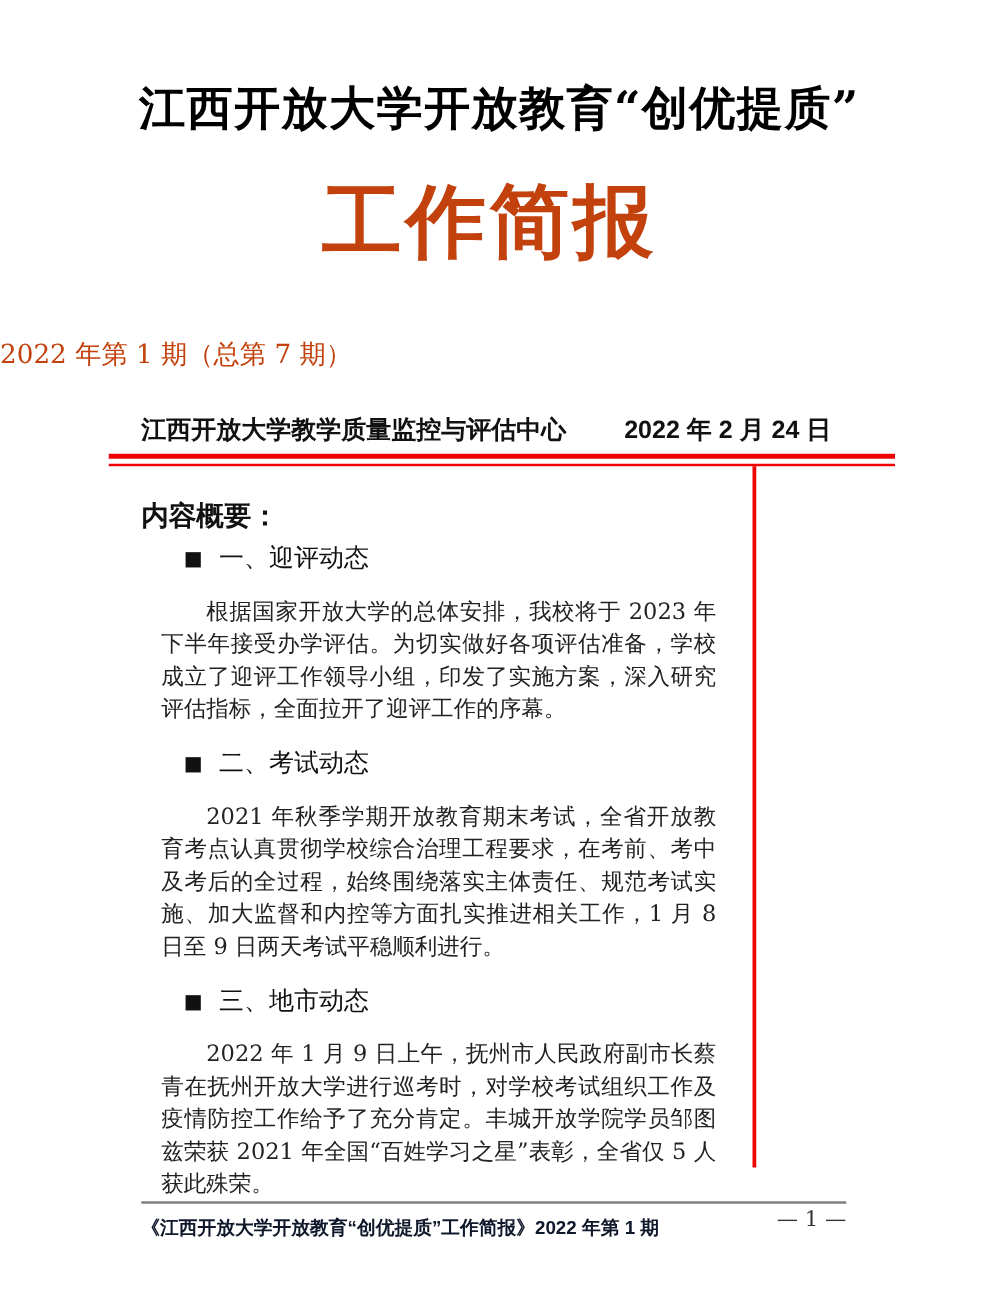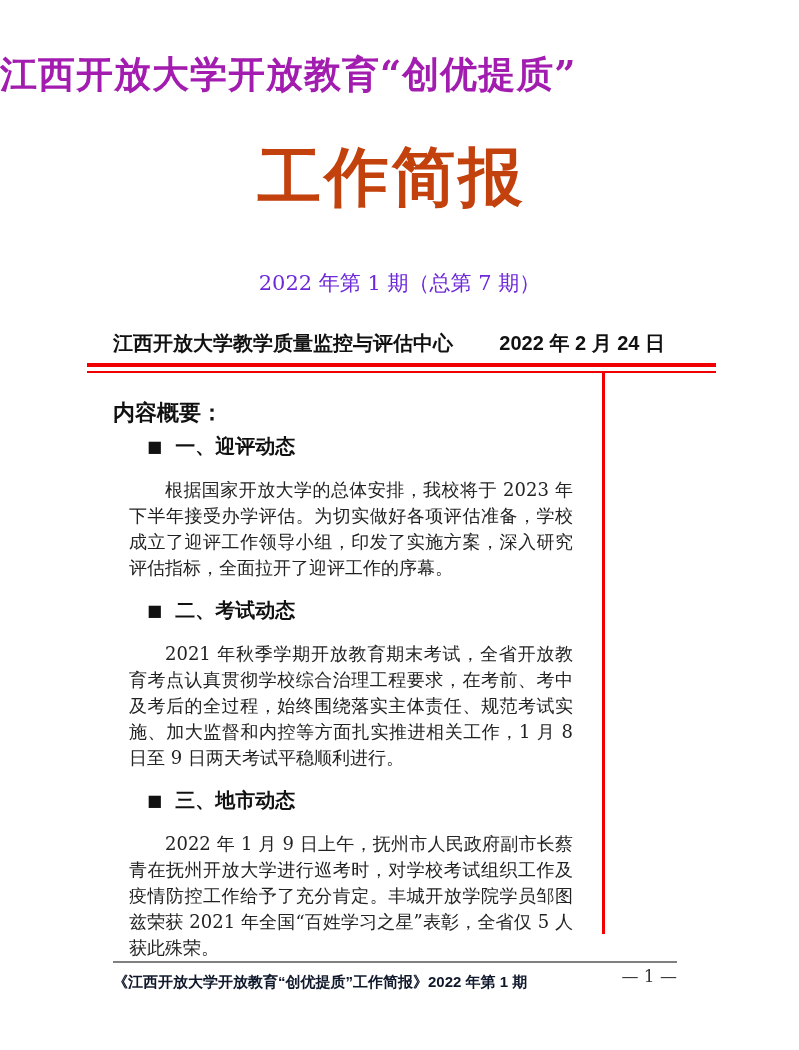--- a/index.html
+++ b/index.html
@@ -7,44 +7,43 @@
     position: relative;
     width: 799px;
     height: 1050px;
     background: #ffffff;
     overflow: hidden;
     font-family: "DejaVu Serif", serif;
     color: #1a1a1a;
   }
   .super-title {
     position: absolute;
-    top: 50px; left: 0; right: 0;
-    text-align: left;
+    top: 62px; left: 0; right: 0;
+    text-align: center;
     font-size: 37px;
     font-weight: bold;
-    color: #a21caf;
+    color: #000000;
     letter-spacing: 1px;
     white-space: nowrap;
   }
   .main-title {
     position: absolute;
     top: 134px; left: 0; right: 16px;
     text-align: center;
     font-size: 64px;
     font-weight: bold;
     color: #c2410c;
     letter-spacing: 3px;
     white-space: nowrap;
   }
   .issue-line {
     position: absolute;
     top: 269px; left: 0; right: 0;
-    text-align: center;
     font-size: 21px;
-    color: #6d28d9;
+    color: #c2410c;
     white-space: nowrap;
   }
   .issuer-row {
     position: absolute;
     top: 330px; left: 113px; width: 552px;
     display: flex;
     justify-content: space-between;
     align-items: flex-end;
     font-family: "Liberation Sans", sans-serif;
     font-weight: bold;
@@ -78,21 +77,21 @@
   .summary-label {
     font-family: Liberation Mono, monospace;
     font-weight: bold;
     font-size: 22px;
     line-height: 26px;
     color: #111111;
     margin: 0 0 5px 0;
   }
   .sec-heading {
     font-size: 20px;
-    font-weight: bold;
+    font-weight: normal;
     line-height: 26px;
     margin: 5px 0 0 34px;
     color: #111111;
     white-space: nowrap;
   }
   .sec-heading .bullet {
     font-size: 16px;
     margin-right: 13px;
     position: relative;
     top: -1px;

